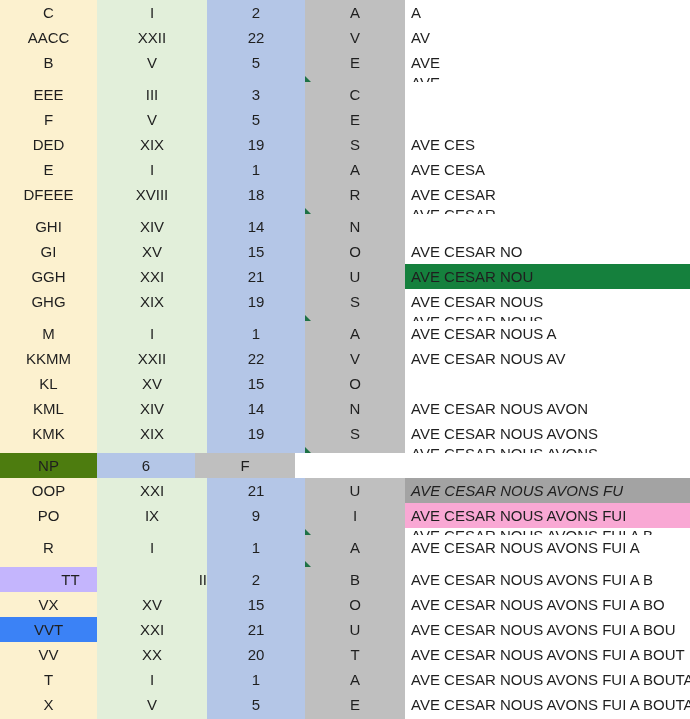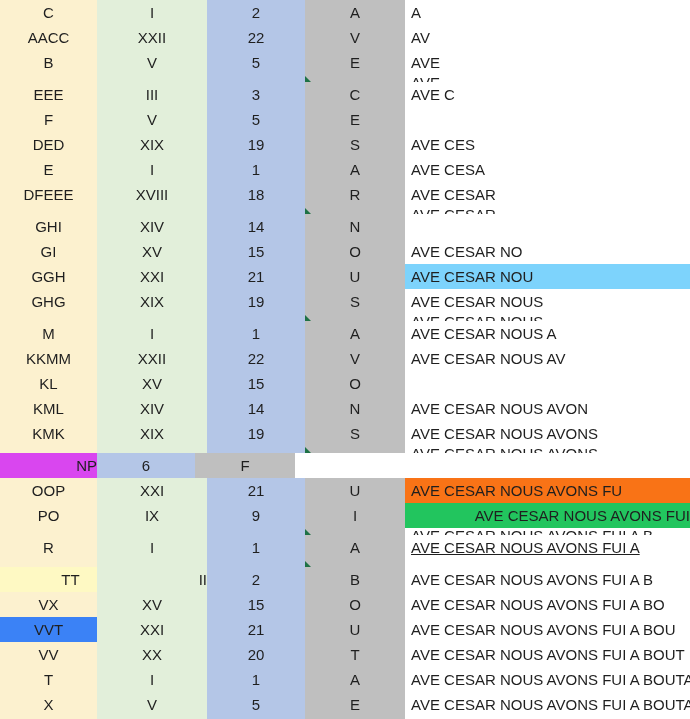--- a/index.html
+++ b/index.html
@@ -68,21 +68,20 @@
     <div class="cell c1" style="background: rgb(226, 239, 218);"><span class="txt"></span></div>
     <div class="cell c2" style="background: rgb(180, 198, 231);"><span class="txt"></span></div>
     <div class="cell c3" style="background: rgb(191, 191, 191);"><span class="txt"></span><span class="tri" style="background: rgb(30, 113, 69);"></span></div>
     <div class="cell c4" style="background: rgb(255, 255, 255);"><span class="txt">AVE</span></div>
   </div>
     <div class="row">
     <div class="cell c0" style="background: rgb(252, 241, 207);"><span class="txt">EEE</span></div>
     <div class="cell c1" style="background: rgb(226, 239, 218);"><span class="txt">III</span></div>
     <div class="cell c2" style="background: rgb(180, 198, 231);"><span class="txt">3</span></div>
     <div class="cell c3" style="background: rgb(191, 191, 191);"><span class="txt">C</span></div>
-    <div class="cell c4" style="background: rgb(255, 255, 255);"><span class="txt">AVE C</span></div>
   </div>
     <div class="row">
     <div class="cell c0" style="background: rgb(252, 241, 207);"><span class="txt">F</span></div>
     <div class="cell c1" style="background: rgb(226, 239, 218);"><span class="txt">V</span></div>
     <div class="cell c2" style="background: rgb(180, 198, 231);"><span class="txt">5</span></div>
     <div class="cell c3" style="background: rgb(191, 191, 191);"><span class="txt">E</span></div>
   </div>
     <div class="row">
     <div class="cell c0" style="background: rgb(252, 241, 207);"><span class="txt">DED</span></div>
     <div class="cell c1" style="background: rgb(226, 239, 218);"><span class="txt">XIX</span></div>
@@ -122,21 +121,21 @@
     <div class="cell c1" style="background: rgb(226, 239, 218);"><span class="txt">XV</span></div>
     <div class="cell c2" style="background: rgb(180, 198, 231);"><span class="txt">15</span></div>
     <div class="cell c3" style="background: rgb(191, 191, 191);"><span class="txt">O</span></div>
     <div class="cell c4" style="background: rgb(255, 255, 255);"><span class="txt">AVE CESAR NO</span></div>
   </div>
     <div class="row">
     <div class="cell c0" style="background: rgb(252, 241, 207);"><span class="txt">GGH</span></div>
     <div class="cell c1" style="background: rgb(226, 239, 218);"><span class="txt">XXI</span></div>
     <div class="cell c2" style="background: rgb(180, 198, 231);"><span class="txt">21</span></div>
     <div class="cell c3" style="background: rgb(191, 191, 191);"><span class="txt">U</span></div>
-    <div class="cell c4" style="background: #7dd3fc;"><span class="txt">AVE CESAR NOU</span></div>
+    <div class="cell c4" style="background: #15803d;"><span class="txt">AVE CESAR NOU</span></div>
   </div>
     <div class="row">
     <div class="cell c0" style="background: rgb(252, 241, 207);"><span class="txt">GHG</span></div>
     <div class="cell c1" style="background: rgb(226, 239, 218);"><span class="txt">XIX</span></div>
     <div class="cell c2" style="background: rgb(180, 198, 231);"><span class="txt">19</span></div>
     <div class="cell c3" style="background: rgb(191, 191, 191);"><span class="txt">S</span></div>
     <div class="cell c4" style="background: rgb(255, 255, 255);"><span class="txt">AVE CESAR NOUS</span></div>
   </div>
     <div class="row hidden-row">
     <div class="cell c0" style="background: rgb(252, 241, 207);"><span class="txt"></span></div>
@@ -181,61 +180,61 @@
     <div class="cell c4" style="background: rgb(255, 255, 255);"><span class="txt">AVE CESAR NOUS AVONS</span></div>
   </div>
     <div class="row hidden-row">
     <div class="cell c0" style="background: rgb(252, 241, 207);"><span class="txt"></span></div>
     <div class="cell c1" style="background: rgb(226, 239, 218);"><span class="txt"></span></div>
     <div class="cell c2" style="background: rgb(180, 198, 231);"><span class="txt"></span></div>
     <div class="cell c3" style="background: rgb(191, 191, 191);"><span class="txt"></span><span class="tri" style="background: rgb(30, 113, 69);"></span></div>
     <div class="cell c4" style="background: rgb(255, 255, 255);"><span class="txt">AVE CESAR NOUS AVONS</span></div>
   </div>
     <div class="row">
-    <div class="cell c0" style="background: #d946ef; text-align: right;"><span class="txt">NP</span></div>
+    <div class="cell c0" style="background: #4d7c0f;"><span class="txt">NP</span></div>
     <div class="cell c2" style="background: rgb(180, 198, 231);"><span class="txt">6</span></div>
     <div class="cell c3" style="background: rgb(191, 191, 191);"><span class="txt">F</span></div>
   </div>
     <div class="row">
     <div class="cell c0" style="background: rgb(252, 241, 207);"><span class="txt">OOP</span></div>
     <div class="cell c1" style="background: rgb(226, 239, 218);"><span class="txt">XXI</span></div>
     <div class="cell c2" style="background: rgb(180, 198, 231);"><span class="txt">21</span></div>
     <div class="cell c3" style="background: rgb(191, 191, 191);"><span class="txt">U</span></div>
-    <div class="cell c4" style="background: #f97316;"><span class="txt">AVE CESAR NOUS AVONS FU</span></div>
+    <div class="cell c4" style="background: #a3a3a3; font-style: italic;"><span class="txt">AVE CESAR NOUS AVONS FU</span></div>
   </div>
     <div class="row">
     <div class="cell c0" style="background: rgb(252, 241, 207);"><span class="txt">PO</span></div>
     <div class="cell c1" style="background: rgb(226, 239, 218);"><span class="txt">IX</span></div>
     <div class="cell c2" style="background: rgb(180, 198, 231);"><span class="txt">9</span></div>
     <div class="cell c3" style="background: rgb(191, 191, 191);"><span class="txt">I</span></div>
-    <div class="cell c4" style="background: #22c55e; text-align: right;"><span class="txt">AVE CESAR NOUS AVONS FUI</span></div>
+    <div class="cell c4" style="background: #f9a8d4;"><span class="txt">AVE CESAR NOUS AVONS FUI</span></div>
   </div>
     <div class="row hidden-row">
     <div class="cell c0" style="background: rgb(252, 241, 207);"><span class="txt"></span></div>
     <div class="cell c1" style="background: rgb(226, 239, 218);"><span class="txt"></span></div>
     <div class="cell c2" style="background: rgb(180, 198, 231);"><span class="txt"></span></div>
     <div class="cell c3" style="background: rgb(191, 191, 191);"><span class="txt"></span><span class="tri" style="background: rgb(30, 113, 69);"></span></div>
     <div class="cell c4" style="background: rgb(255, 255, 255);"><span class="txt">AVE CESAR NOUS AVONS FUI A B</span></div>
   </div>
     <div class="row">
     <div class="cell c0" style="background: rgb(252, 241, 207);"><span class="txt">R</span></div>
     <div class="cell c1" style="background: rgb(226, 239, 218);"><span class="txt">I</span></div>
     <div class="cell c2" style="background: rgb(180, 198, 231);"><span class="txt">1</span></div>
     <div class="cell c3" style="background: rgb(191, 191, 191);"><span class="txt">A</span></div>
-    <div class="cell c4" style="background: rgb(255, 255, 255); text-decoration: underline;"><span class="txt">AVE CESAR NOUS AVONS FUI A</span></div>
+    <div class="cell c4" style="background: rgb(255, 255, 255);"><span class="txt">AVE CESAR NOUS AVONS FUI A</span></div>
   </div>
     <div class="row hidden-row">
     <div class="cell c0" style="background: rgb(252, 241, 207);"><span class="txt"></span></div>
     <div class="cell c1" style="background: rgb(226, 239, 218);"><span class="txt"></span></div>
     <div class="cell c2" style="background: rgb(180, 198, 231);"><span class="txt"></span></div>
     <div class="cell c3" style="background: rgb(191, 191, 191);"><span class="txt"></span><span class="tri" style="background: rgb(30, 113, 69);"></span></div>
     <div class="cell c4" style="background: rgb(255, 255, 255);"><span class="txt"></span></div>
   </div>
     <div class="row">
-    <div class="cell c0" style="background: #fef9c3; padding-left: 44px;"><span class="txt">TT</span></div>
+    <div class="cell c0" style="background: #c4b5fd; padding-left: 44px;"><span class="txt">TT</span></div>
     <div class="cell c1" style="background: rgb(226, 239, 218); text-align: right;"><span class="txt">II</span></div>
     <div class="cell c2" style="background: rgb(180, 198, 231);"><span class="txt">2</span></div>
     <div class="cell c3" style="background: rgb(191, 191, 191);"><span class="txt">B</span></div>
     <div class="cell c4" style="background: rgb(255, 255, 255);"><span class="txt">AVE CESAR NOUS AVONS FUI A B</span></div>
   </div>
     <div class="row">
     <div class="cell c0" style="background: rgb(252, 241, 207);"><span class="txt">VX</span></div>
     <div class="cell c1" style="background: rgb(226, 239, 218);"><span class="txt">XV</span></div>
     <div class="cell c2" style="background: rgb(180, 198, 231);"><span class="txt">15</span></div>
     <div class="cell c3" style="background: rgb(191, 191, 191);"><span class="txt">O</span></div>

